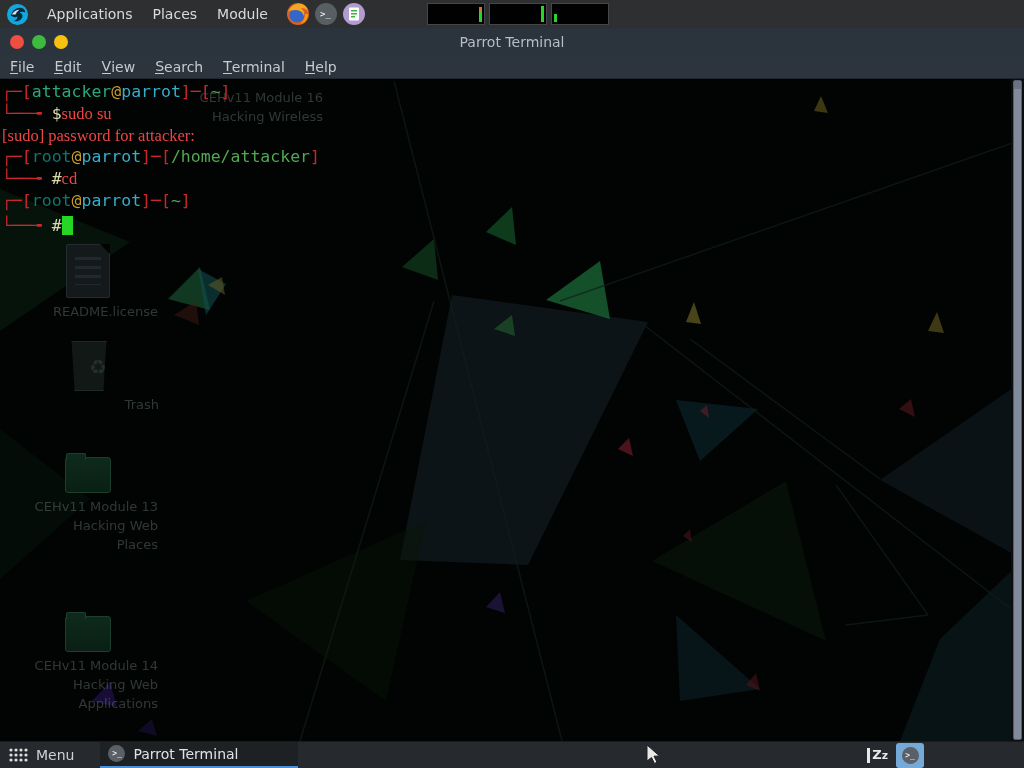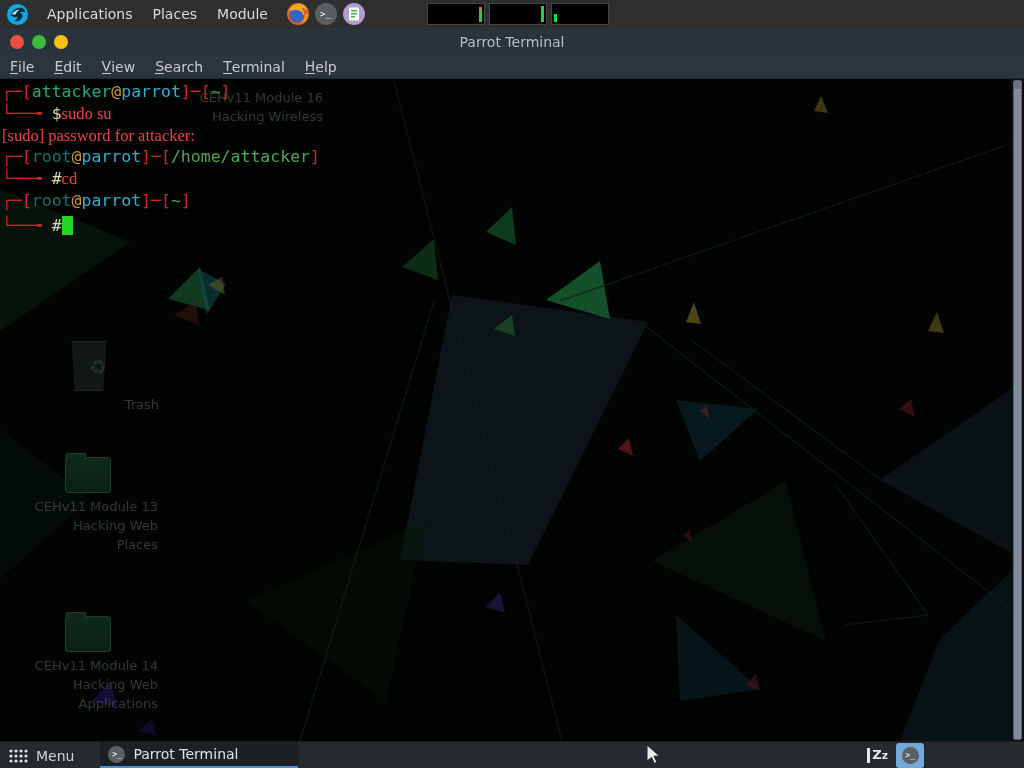--- a/index.html
+++ b/index.html
@@ -66,21 +66,21 @@
   .seg-pale { color:#d9d9a8; }
   .cursor { display:inline-block; width:11px; height:19px; background:#25d625; transform:translateY(4px); }
 
   
   .scrollbar { position:absolute; right:0; top:0; width:13px; height:662px; background:#0b0d10; }
   .sb-thumb { position:absolute; right:2px; top:1px; width:9px; height:660px;
     background:linear-gradient(180deg,#6a7383 0 8px,#828b9c 8px); border:1px solid #555e6d; border-radius:2px; }
 
   
   .taskbar { position:absolute; top:741px; left:0; width:1024px; height:27px; background:#26292d;
-    border-top:1px solid #191b1e; display:flex; align-items:flex-start; color:#cfd1d3; font-size:14px; z-index:60; }
+    border-top:1px solid #191b1e; display:flex; align-items:center; color:#cfd1d3; font-size:14px; z-index:60; }
   .tb-menu { display:flex; align-items:center; gap:8px; padding:0 12px 0 8px; height:27px; }
   .task-btn { position:relative; display:flex; align-items:center; gap:8px; height:27px; width:198px;
     background:#1e2124; border-bottom:3px solid #4a90d9; padding:0 8px; color:#e0e1e2; }
   .mini-term { width:17px; height:17px; border-radius:50%; background:#5a6065;
     color:#fff; font-family:"DejaVu Sans Mono",monospace; font-size:8px; line-height:17px; text-align:center; }
   .tray { position:absolute; right:100px; top:0; height:27px; display:flex; align-items:center; gap:8px; }
   .tray-term { width:28px; height:25px; background:#74a9d8; border-radius:3px;
     display:flex; align-items:center; justify-content:center; }
   .zz-ico { color:#e8e8e8; font-size:13px; font-weight:bold; letter-spacing:0;
     border-left:3px solid #e8e8e8; padding-left:2px; line-height:14px; }
@@ -208,20 +208,27 @@
       <line x1="880" y1="400" x2="690" y2="260"></line>
       <line x1="836" y1="406" x2="928" y2="536"></line>
       <line x1="928" y1="536" x2="846" y2="546"></line>
     </g>
   </svg>
 
   <div class="dico" style="left:163px; top:9px; width:160px;">
     <div class="dlabel">CEHv11 Module 16</div>
     <div class="dlabel">Hacking Wireless</div>
   </div>
+  <div class="dico" style="left:18px; top:165px; width:140px;">
+    <div class="ishape sh-page">
+        <span class="fold"></span>
+        <span class="plines"></span>
+      </div>
+    <div class="dlabel">README.license</div>
+  </div>
   <div class="dico" style="left:19px; top:262px; width:140px;">
     <div class="ishape sh-trash">♻</div>
     <div class="dlabel">Trash</div>
   </div>
   <div class="dico" style="left:18px; top:378px; width:140px;">
     <div class="ishape sh-folder"></div>
     <div class="dlabel">CEHv11 Module 13</div>
     <div class="dlabel">Hacking Web</div>
     <div class="dlabel">Places</div>
   </div>

